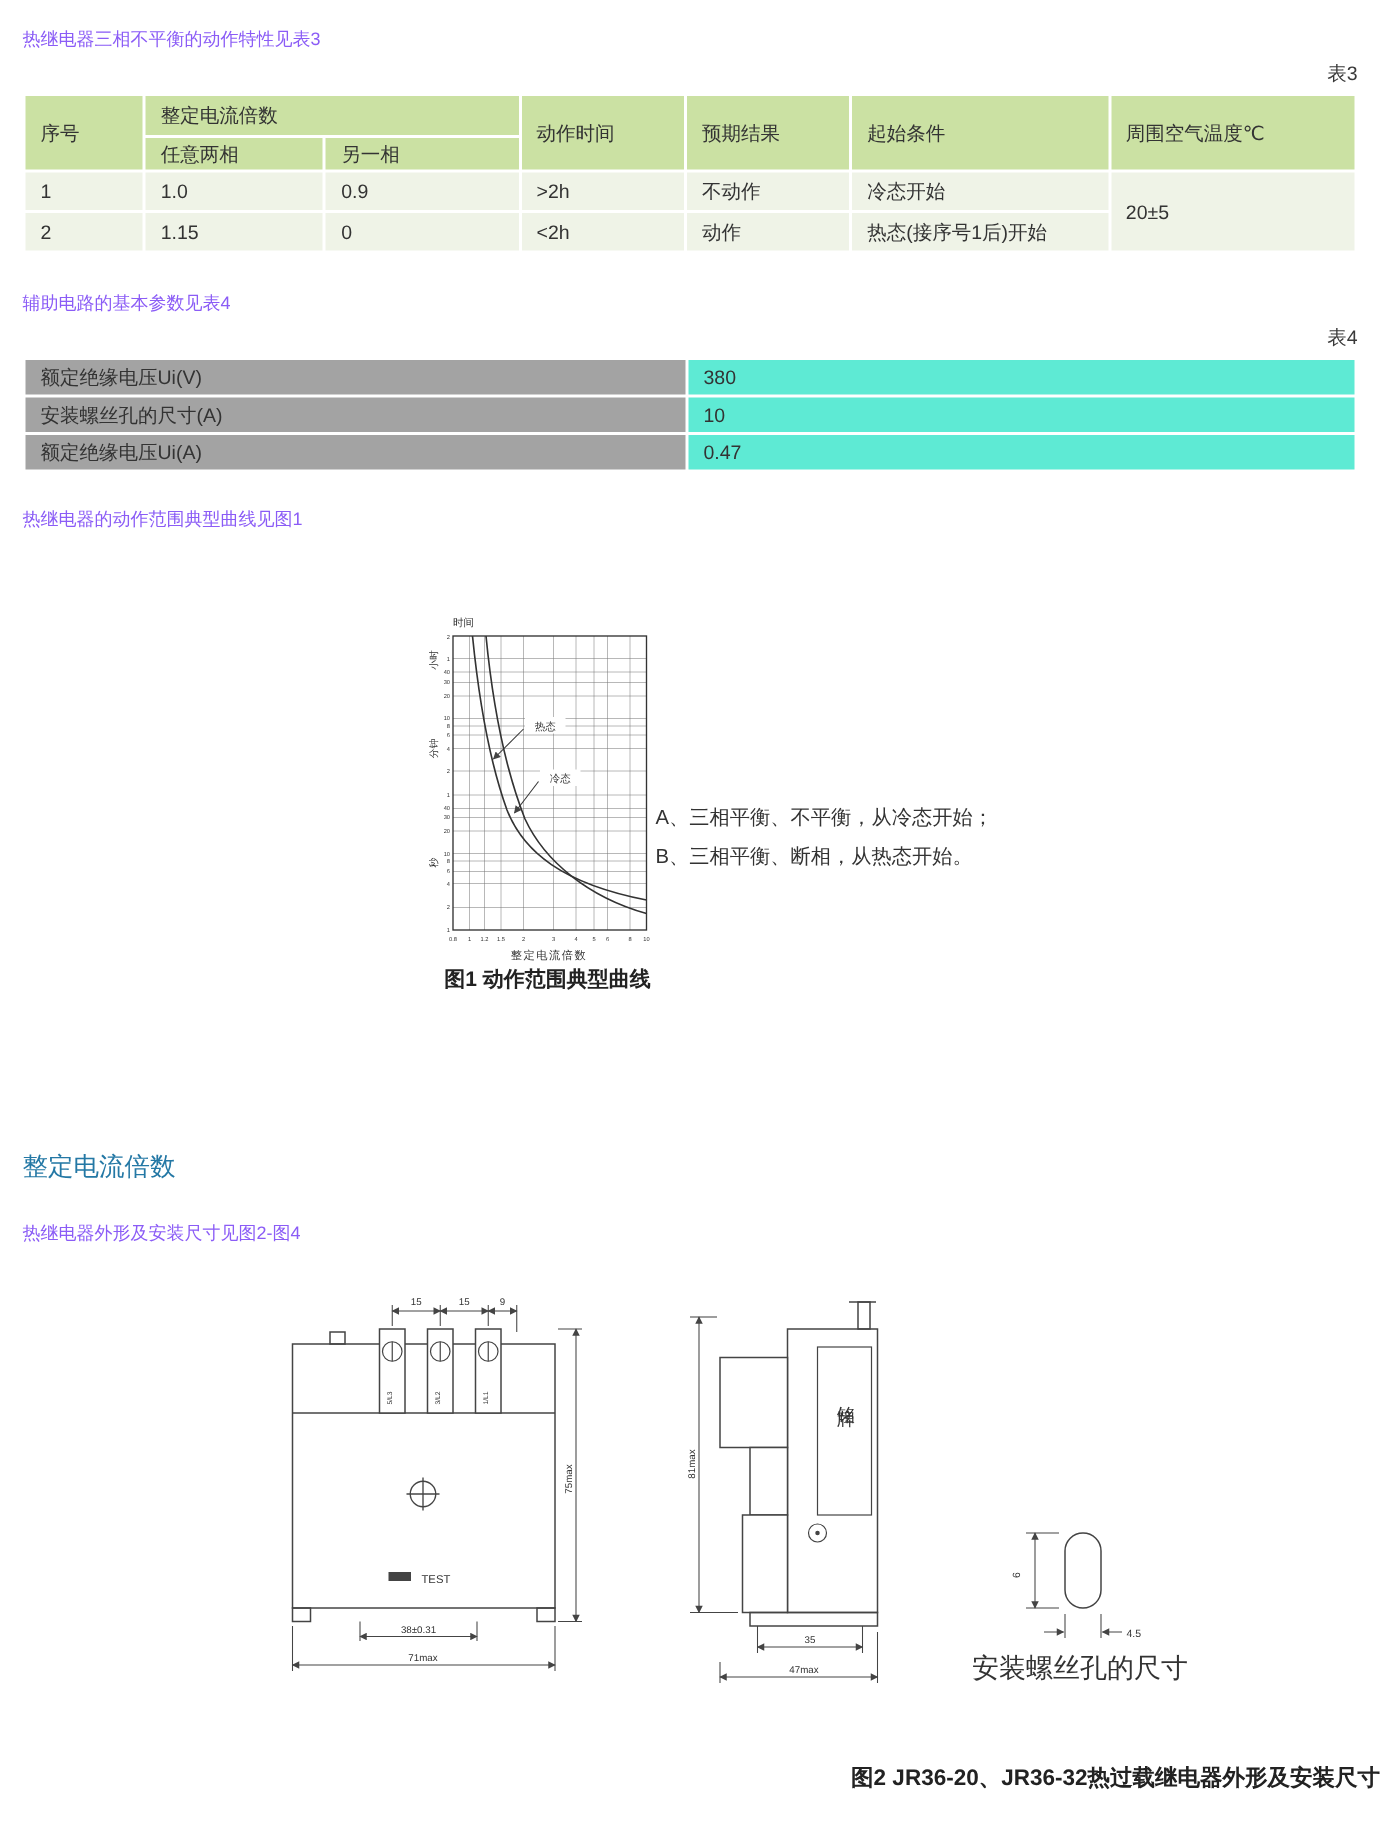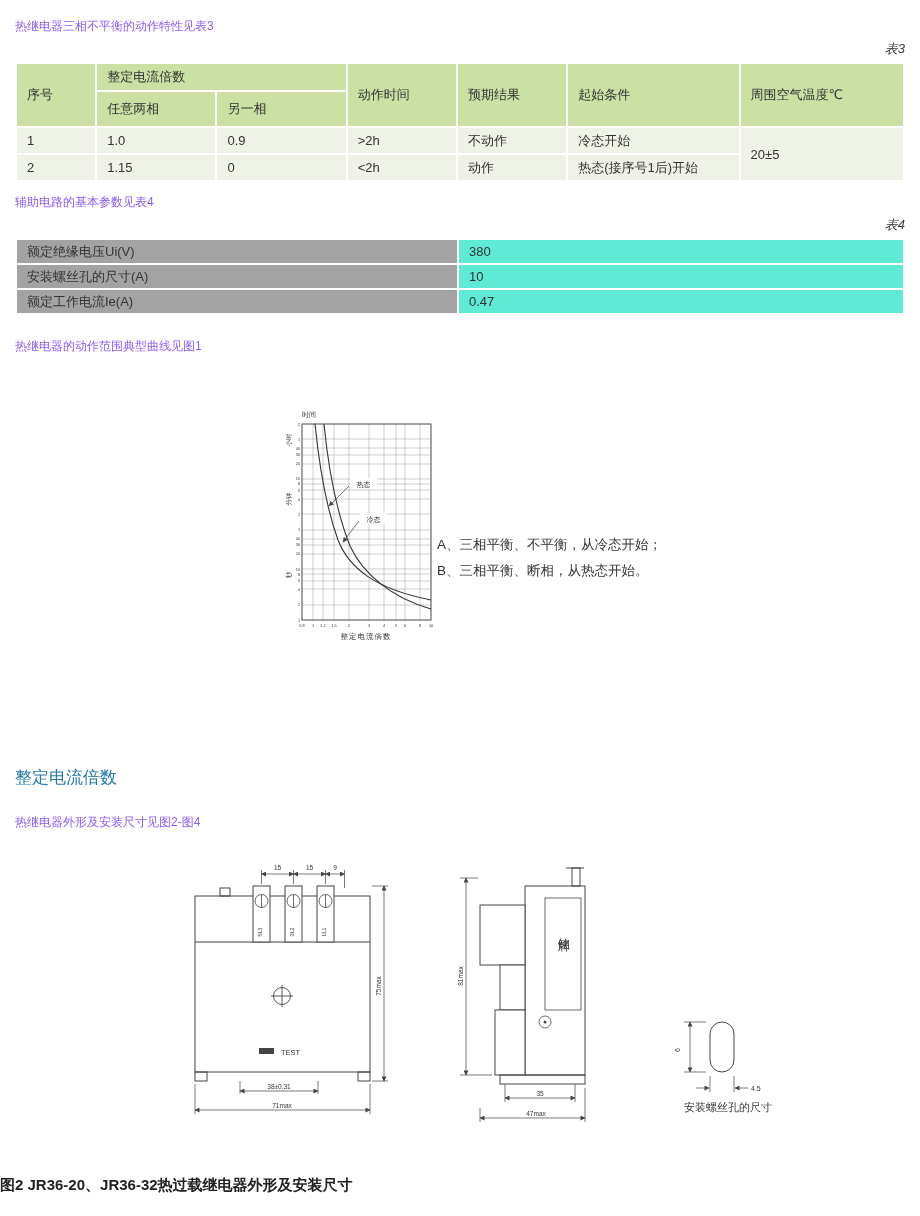--- a/index.html
+++ b/index.html
@@ -1,35 +1,35 @@
 <!DOCTYPE html>
 <html><head>
 <meta charset="utf-8">
 <style>
   html,body{margin:0;padding:0;background:#fff;}
   .page{position:relative;width:920px;height:1216px;background:#fff;overflow:hidden;
         font-family:"Liberation Sans","DejaVu Sans",sans-serif;color:#3a3a3a;}
   .abs{position:absolute;}
   .para{font-size:12px;color:#8b5cf6;}
-  .tag{font-size:13px;color:#3a3a3a;font-style:italic;}
+  .tag{font-size:13px;color:#3a3a3a;}
   table{border-collapse:separate;border-spacing:2px;table-layout:fixed;}
   th,td{font-weight:normal;text-align:left;padding:0 10px;font-size:13px;color:#333;vertical-align:middle;}
   .t3 th{background:#cbe1a3;}
   .t3 td{background:#eff3e7;height:25px;}
   .t3 .h1{height:26px;}
-  .t3 .h2{height:34px;}
+  .t3 .h2{height:21px;}
   .t4 td{height:23px;}
   .t4 .lbl{background:#a3a3a3;}
   .t4 .val{background:#5eead4;}
   .section-title{font-size:17px;color:#2478a5;font-weight:500;}
   .fig-caption{font-size:14px;font-weight:600;color:#222;text-align:center;}
-  .fig2-caption{font-size:15px;font-weight:600;color:#222;text-align:left;}
+  .fig2-caption{font-size:15px;font-weight:600;color:#222;text-align:right;}
   .note{font-size:13.5px;color:#333;margin-top:20px;}
   .vtext{writing-mode:vertical-rl;font-size:12px;color:#333;letter-spacing:2px;}
-  .hole-label{font-size:11px;color:#333;text-align:center;}
+  .hole-label{font-size:18px;color:#333;text-align:left;}
   svg text{fill:#333;}
 </style>
 </head>
 <body>
 
 <div class="page">
 
   <div class="abs para" style="left:15px;top:18px;">热继电器三相不平衡的动作特性见表3</div>
   <div class="abs tag" style="right:15px;top:40px;">表3</div>
 
@@ -87,21 +87,21 @@
     <tbody>
         <tr>
       <td class="lbl">额定绝缘电压Ui(V)</td>
       <td class="val">380</td>
     </tr>
     <tr>
       <td class="lbl">安装螺丝孔的尺寸(A)</td>
       <td class="val">10</td>
     </tr>
     <tr>
-      <td class="lbl">额定工作电流Ie(A)</td>
+      <td class="lbl">额定绝缘电压Ui(A)</td>
       <td class="val">0.47</td>
     </tr>
   </tbody>
     </table>
 
   <div class="abs para" style="left:15px;top:338px;">热继电器的动作范围典型曲线见图1</div>
 
   <svg class="abs" style="left:245px;top:402px;" width="470" height="245" viewBox="0 0 470 245">
     <defs>
       <marker id="m1" viewBox="0 0 10 10" refX="9" refY="5" markerWidth="6" markerHeight="5" orient="auto-start-reverse" markerUnits="userSpaceOnUse">
@@ -195,20 +195,21 @@
     <rect x="105" y="76" width="27" height="11" fill="#fff"></rect>
     <text x="118.5" y="84.5" font-size="7" text-anchor="middle">热态</text>
     <line x1="114" y1="119" x2="98" y2="140" stroke="#333" stroke-width="0.7" marker-end="url(#m1)"></line>
     <rect x="115" y="111" width="27" height="11" fill="#fff"></rect>
     <text x="128.5" y="119.5" font-size="7" text-anchor="middle">冷态</text>
   </svg>
 
   <div class="abs note" style="left:437px;top:516px;">A、三相平衡、不平衡，从冷态开始；</div>
   <div class="abs note" style="left:437px;top:542px;">B、三相平衡、断相，从热态开始。</div>
 
+  <div class="abs fig-caption" style="left:240px;top:644px;width:250px;">图1 动作范围典型曲线</div>
 
   <div class="abs section-title" style="left:15px;top:766px;">整定电流倍数</div>
   <div class="abs para" style="left:15px;top:814px;">热继电器外形及安装尺寸见图2-图4</div>
 
   <svg class="abs" style="left:172px;top:844px;" width="235" height="285" viewBox="0 0 235 285">
     <defs>
       <marker id="m2" viewBox="0 0 10 10" refX="9" refY="5" markerWidth="6" markerHeight="5" orient="auto-start-reverse" markerUnits="userSpaceOnUse">
           <path d="M0,0 L10,5 L0,10 z" fill="#444"></path>
         </marker>
     </defs>

